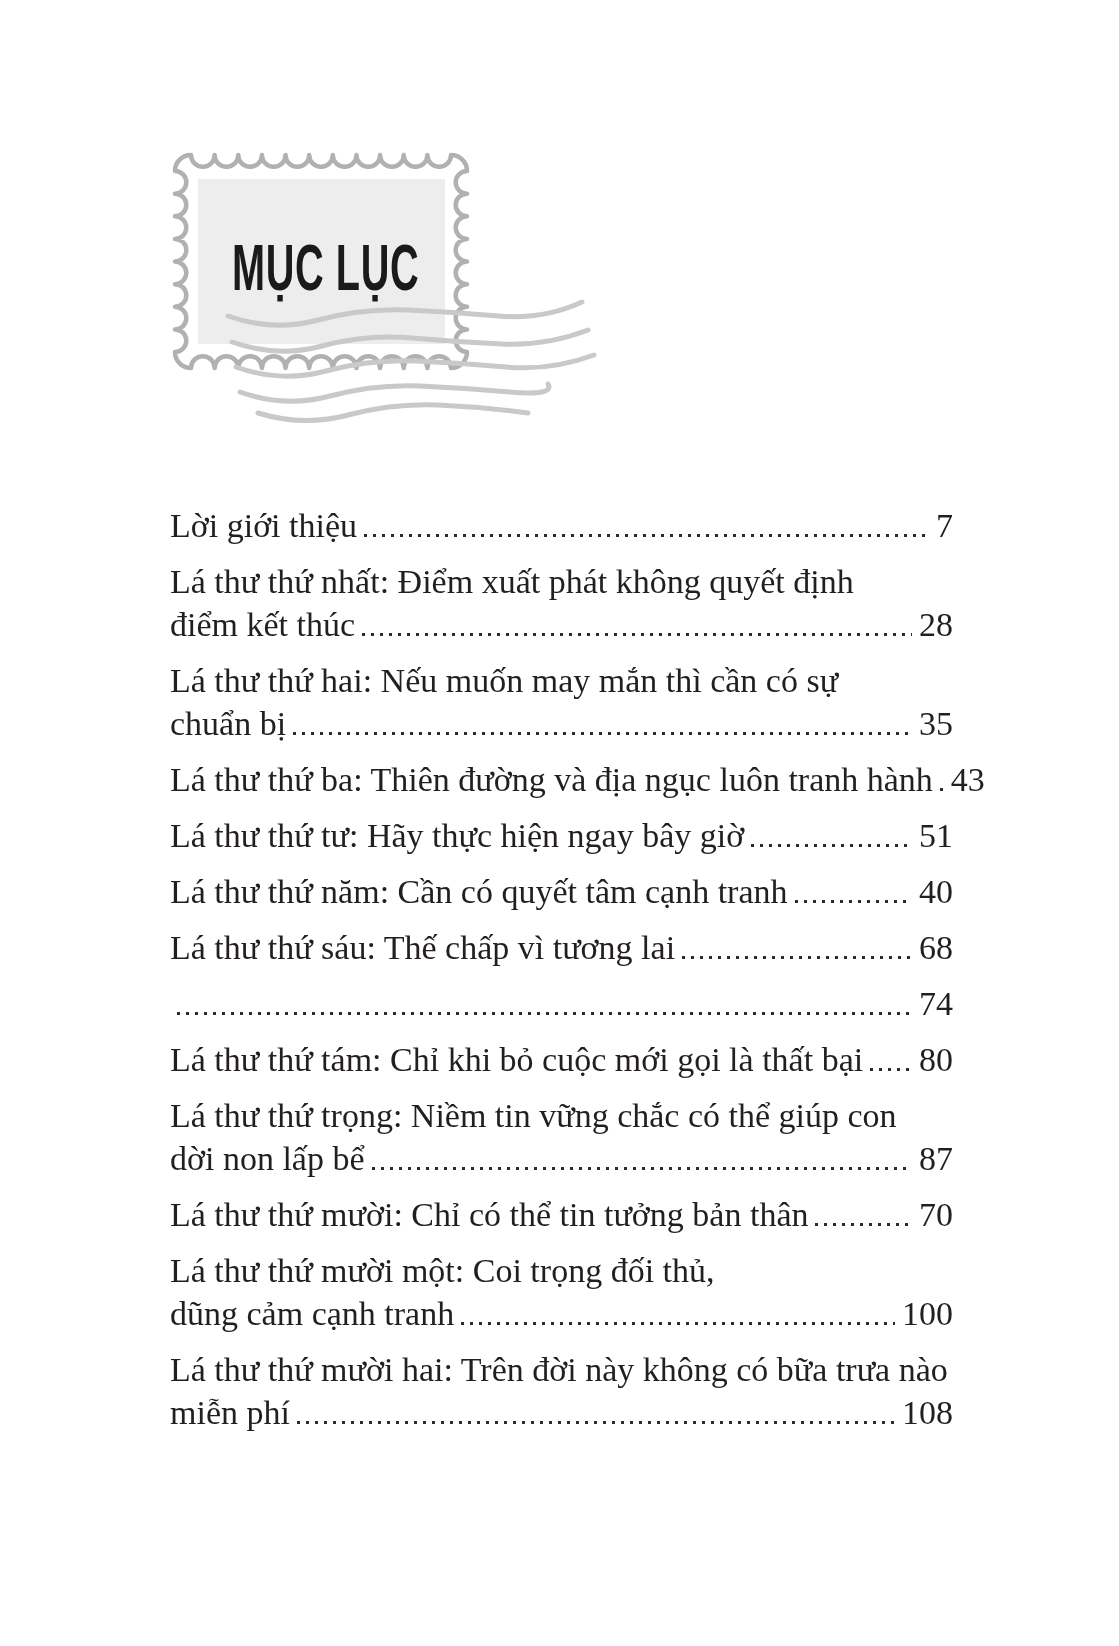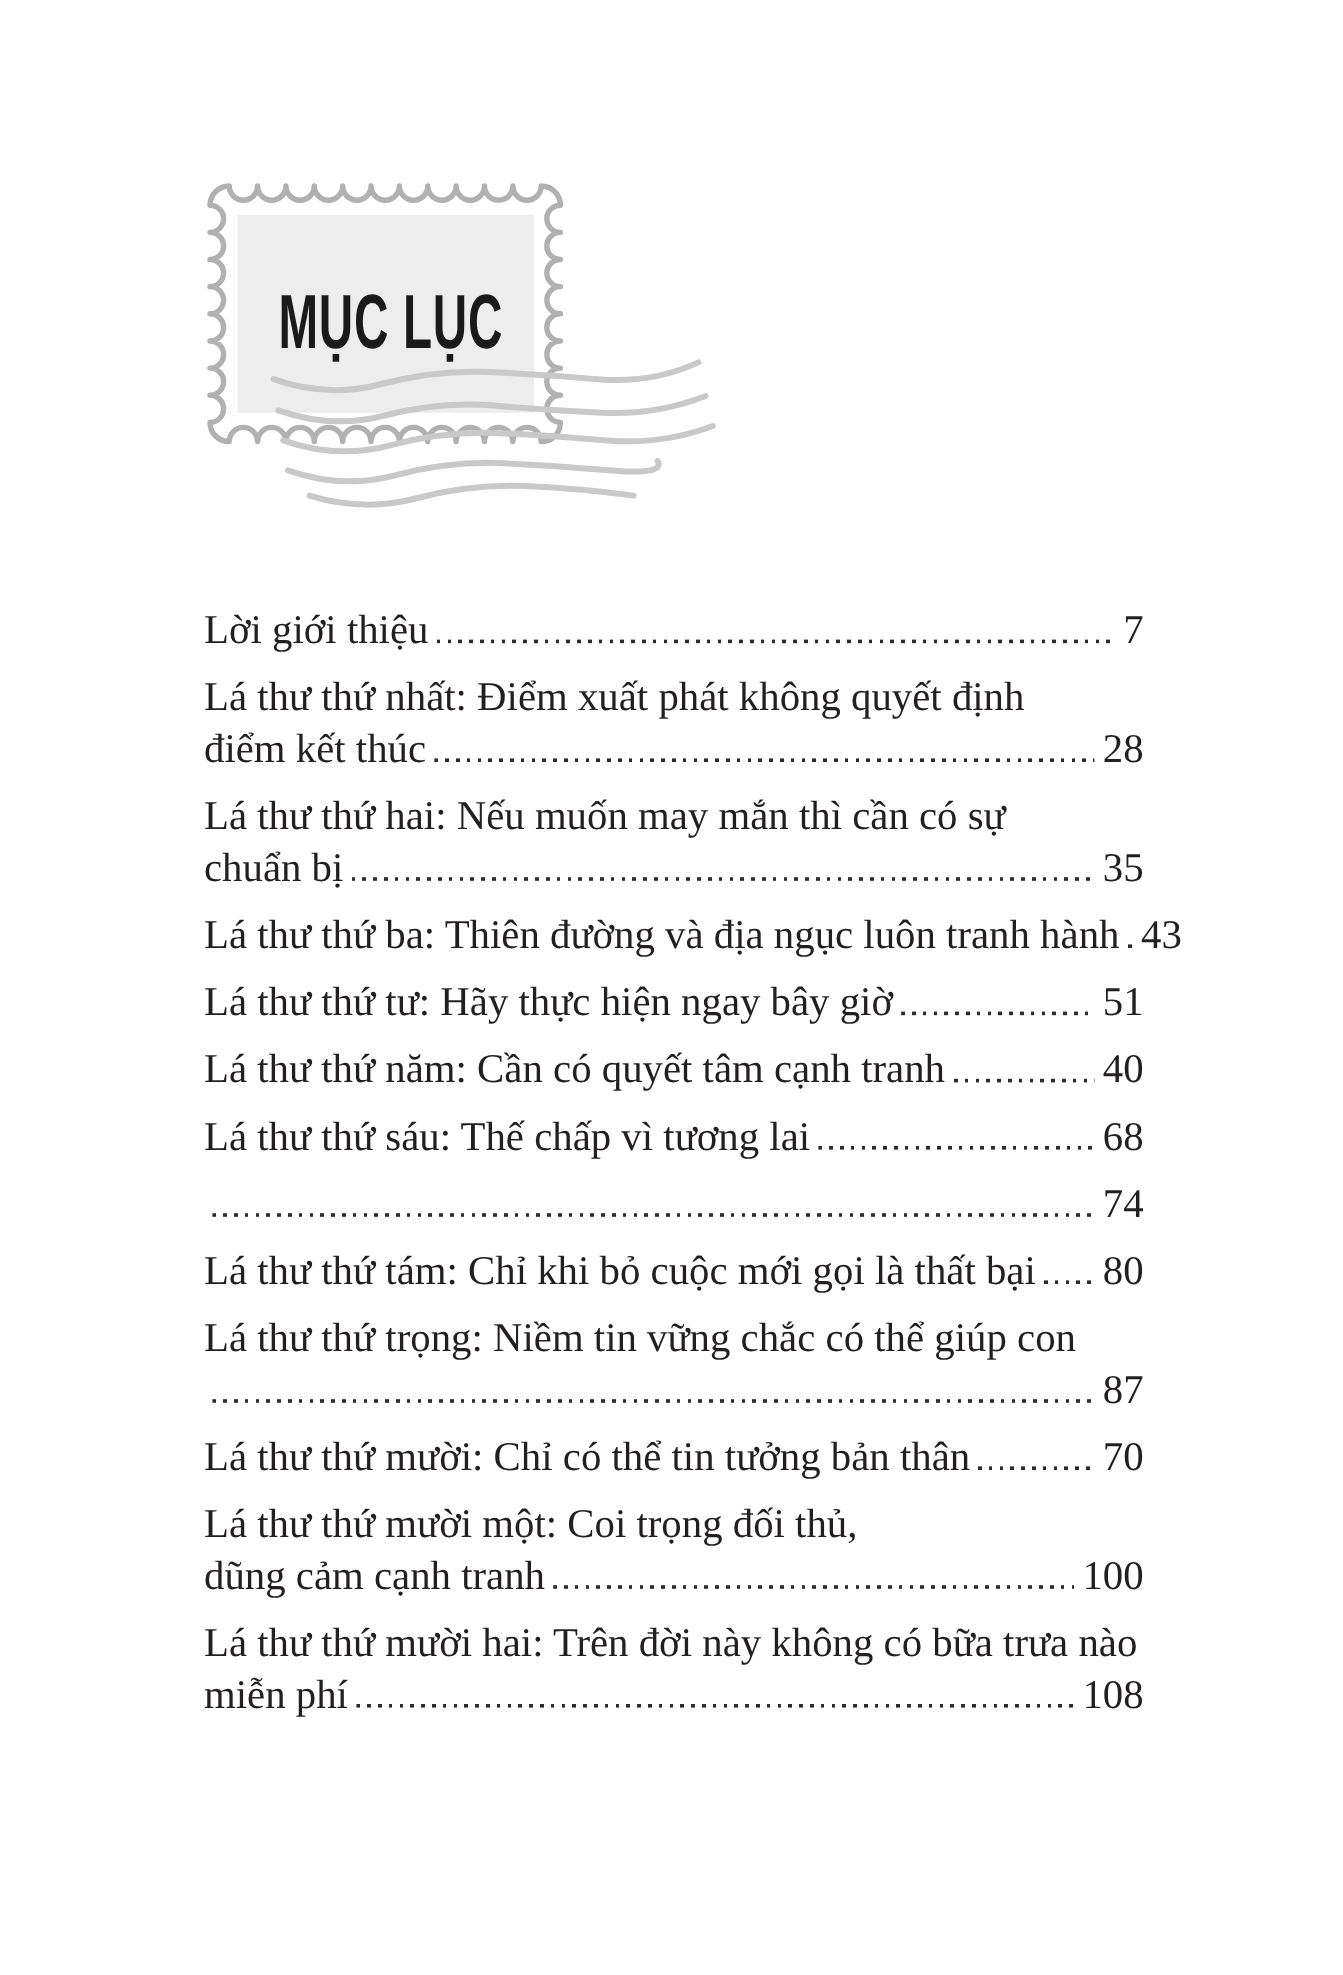--- a/index.html
+++ b/index.html
@@ -136,20 +136,21 @@
     <div class="toc-entry">
       <div class="toc-line toc-row">
         <span class="toc-title">Lá thư thứ tám: Chỉ khi bỏ cuộc mới gọi là thất bại</span>
         <span class="leader"></span>
         <span class="page-num">80</span>
       </div>
     </div>
     <div class="toc-entry">
       <div class="toc-line">Lá thư thứ trọng: Niềm tin vững chắc có thể giúp con</div>
       <div class="toc-line toc-row">
+        <span class="toc-title">dời non lấp bể</span>
         <span class="leader"></span>
         <span class="page-num">87</span>
       </div>
     </div>
     <div class="toc-entry">
       <div class="toc-line toc-row">
         <span class="toc-title">Lá thư thứ mười: Chỉ có thể tin tưởng bản thân</span>
         <span class="leader"></span>
         <span class="page-num">70</span>
       </div>

